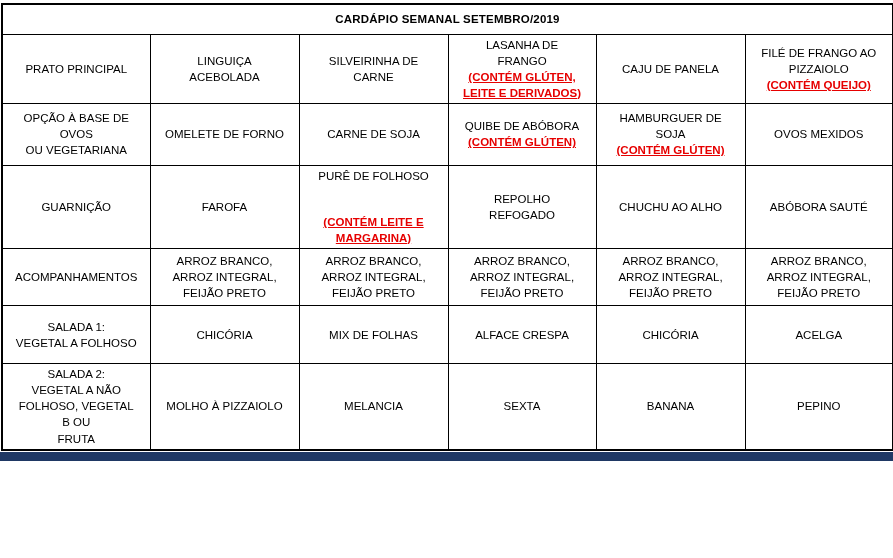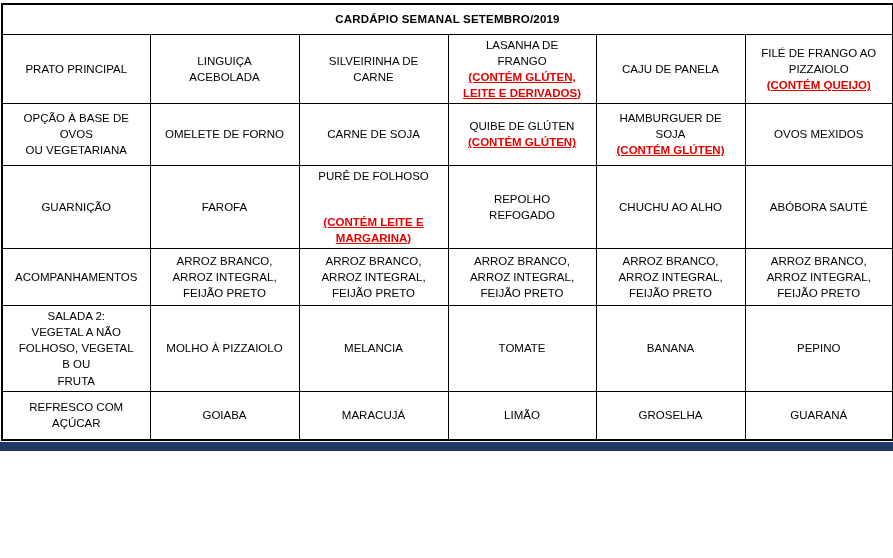--- a/index.html
+++ b/index.html
@@ -103,21 +103,21 @@
         <tr style="height: 62px;">
           <th class="row-label">OPÇÃO À BASE DE OVOS
 OU VEGETARIANA</th>
           <td class="menu-cell">
             <div>OMELETE DE FORNO</div>
           </td>
           <td class="menu-cell">
             <div>CARNE DE SOJA</div>
           </td>
           <td class="menu-cell">
-            <div>QUIBE DE GLÚTEN</div>
+            <div>QUIBE DE ABÓBORA</div>
             <div class="note" style="color: rgb(230, 0, 0);">(CONTÉM GLÚTEN)</div>
           </td>
           <td class="menu-cell">
             <div>HAMBURGUER DE SOJA</div>
             <div class="note" style="color: rgb(230, 0, 0);">(CONTÉM GLÚTEN)</div>
           </td>
           <td class="menu-cell">
             <div>OVOS MEXIDOS</div>
           </td>
         </tr>
@@ -149,57 +149,58 @@
             <div>ARROZ BRANCO, ARROZ INTEGRAL, FEIJÃO PRETO</div>
           </td>
           <td class="menu-cell">
             <div>ARROZ BRANCO, ARROZ INTEGRAL, FEIJÃO PRETO</div>
           </td>
           <td class="menu-cell">
             <div>ARROZ BRANCO, ARROZ INTEGRAL, FEIJÃO PRETO</div>
           </td>
           <td class="menu-cell">
             <div>ARROZ BRANCO, ARROZ INTEGRAL, FEIJÃO PRETO</div>
+          </td>
+        </tr>
+        <tr style="height: 58px;">
+          <th class="row-label">SALADA 1:
+VEGETAL A FOLHOSO</th>
+          <td class="menu-cell">
+            <div>CHICÓRIA</div>
+          </td>
+          <td class="menu-cell">
+            <div>MIX DE FOLHAS</div>
+          </td>
+          <td class="menu-cell">
+            <div>ALFACE  CRESPA</div>
+          </td>
+          <td class="menu-cell">
+            <div>CHICÓRIA</div>
+          </td>
+          <td class="menu-cell">
+            <div>ACELGA</div>
           </td>
         </tr>
         <tr style="height: 75px;">
           <th class="row-label">SALADA 2:
 VEGETAL A NÃO
 FOLHOSO, VEGETAL B OU
 FRUTA</th>
           <td class="menu-cell">
             <div>MOLHO À PIZZAIOLO</div>
           </td>
           <td class="menu-cell">
             <div>MELANCIA</div>
           </td>
           <td class="menu-cell">
-            <div>TOMATE</div>
+            <div>SEXTA</div>
           </td>
           <td class="menu-cell">
             <div>BANANA</div>
           </td>
           <td class="menu-cell">
             <div>PEPINO</div>
-          </td>
-        </tr>
-        <tr style="height: 49px;">
-          <th class="row-label">REFRESCO COM AÇÚCAR</th>
-          <td class="menu-cell">
-            <div>GOIABA</div>
-          </td>
-          <td class="menu-cell">
-            <div>MARACUJÁ</div>
-          </td>
-          <td class="menu-cell">
-            <div>LIMÃO</div>
-          </td>
-          <td class="menu-cell">
-            <div>GROSELHA</div>
-          </td>
-          <td class="menu-cell">
-            <div>GUARANÁ</div>
           </td>
         </tr>
       </tbody>
   </table>
   <div class="footer-bar" style="background: rgb(31, 56, 100);"></div>
 </div>
 
 </body></html>

